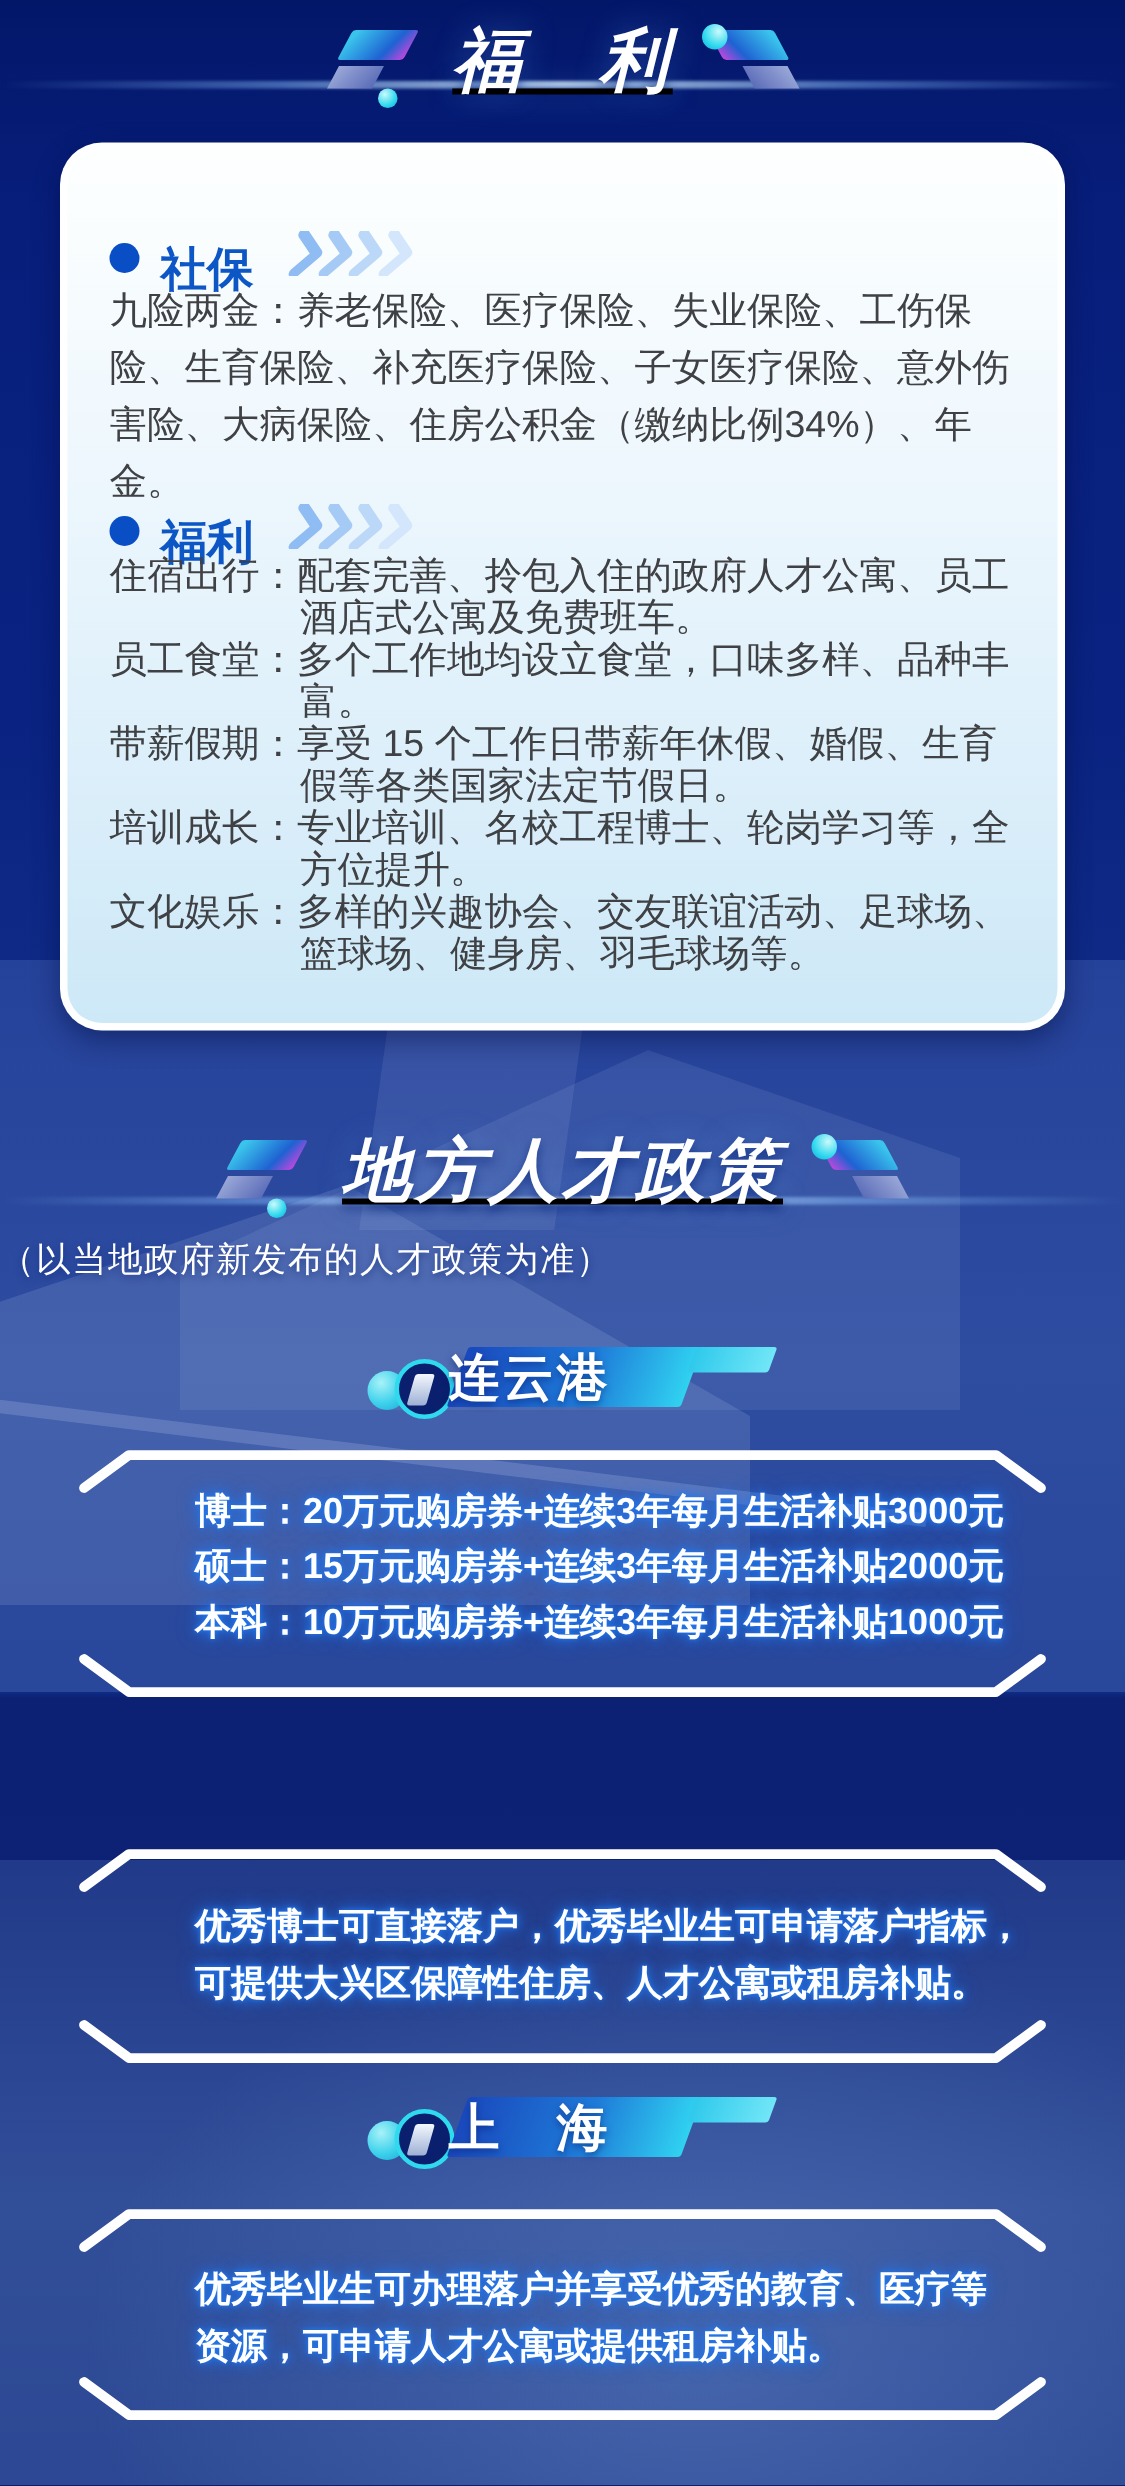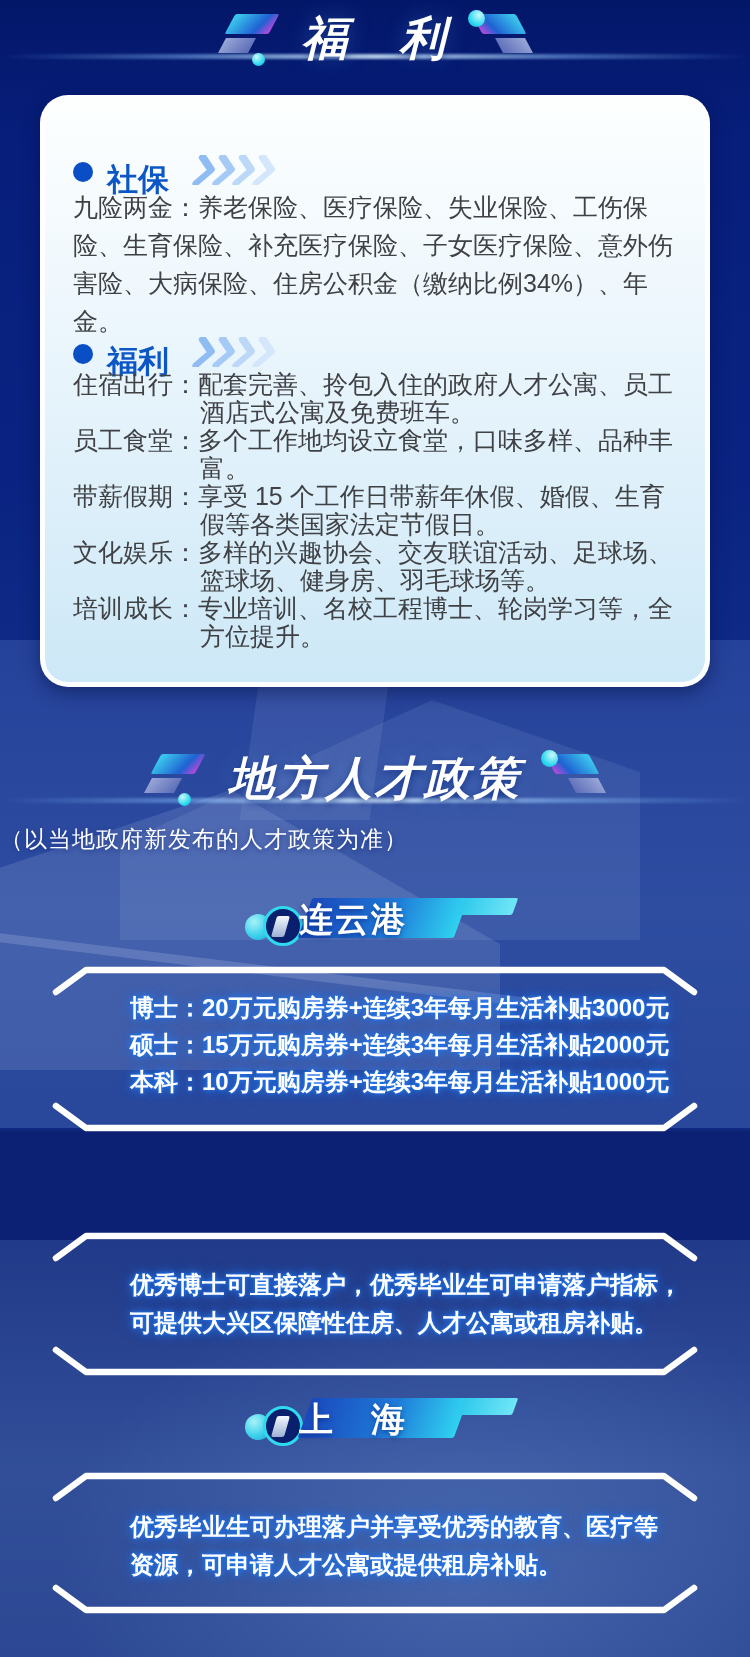--- a/index.html
+++ b/index.html
@@ -14,21 +14,21 @@
   .ps{position:absolute;background:rgba(205,220,245,.14);}
   .ps1{left:-60px;top:150px;width:560px;height:280px;clip-path:polygon(0 35%,52% 0,100% 55%,100% 100%,0 100%);}
   .ps2{left:250px;top:30px;width:130px;height:150px;transform:skewX(-8deg);background:rgba(205,220,245,.10);}
   .ps3{left:-20px;top:330px;width:640px;height:9px;transform:rotate(7deg);background:rgba(220,235,255,.18);}
   .ps4{left:120px;top:60px;width:520px;height:240px;clip-path:polygon(0 60%,60% 0,100% 30%,100% 100%,0 100%);background:rgba(200,216,242,.10);}
   .glow-br{position:absolute;left:0;top:0;width:750px;height:417px;
     background:radial-gradient(ellipse at 62% 78%,rgba(150,195,250,.22),rgba(150,195,250,0) 62%);}
   .streak{position:absolute;left:0;width:750px;height:5px;filter:blur(1px);
     background:linear-gradient(90deg,rgba(255,255,255,0) 0%,rgba(140,195,255,.45) 25%,rgba(215,240,255,.8) 50%,rgba(140,195,255,.45) 75%,rgba(255,255,255,0) 100%);}
   
-  .title-row{position:absolute;left:0;width:750px;display:flex;justify-content:center;align-items:flex-start;gap:16px;}
+  .title-row{position:absolute;left:0;width:750px;display:flex;justify-content:center;align-items:flex-end;gap:16px;text-decoration:underline;}
   .title-text{font-size:46px;font-weight:bold;font-style:italic;color:#fff;letter-spacing:3px;
     text-shadow:0 3px 8px rgba(0,25,110,.65),0 0 20px rgba(110,180,255,.35);}
   .deco{position:relative;width:64px;height:58px;display:inline-block;}
   .d-p1{position:absolute;left:8px;top:6px;width:44px;height:20px;transform:skewX(-28deg);border-radius:2px;
     background:linear-gradient(115deg,#3ac4ec 8%,#1e62d2 68%,#c247de 100%);}
   .d-p2{position:absolute;left:0px;top:30px;width:30px;height:15px;transform:skewX(-28deg);
     background:linear-gradient(115deg,#9aa8d8,#5b6cb8);}
   .d-dot{position:absolute;left:30px;bottom:0;width:13px;height:13px;border-radius:50%;
     background:radial-gradient(circle at 35% 30%,#caf9fb,#2fd9ee 60%,#12a8d8);}
   .deco-right{transform:scaleX(-1);}
@@ -131,22 +131,22 @@
             <path d="M44,2 L56,15 L44,28" stroke="#bcd8f8"></path>
             <path d="M64,2 L76,15 L64,28" stroke="#d3e6fb"></path>
           </g>
         </svg>
       </span>
     </div>
     <div class="f-list" style="top:270px;">
       <p class="f-item"><span>住宿出行：</span><span>配套完善、拎包入住的政府人才公寓、员工酒店式公寓及免费班车。</span></p>
       <p class="f-item"><span>员工食堂：</span><span>多个工作地均设立食堂，口味多样、品种丰富。</span></p>
       <p class="f-item"><span>带薪假期：</span><span>享受 15 个工作日带薪年休假、婚假、生育假等各类国家法定节假日。</span></p>
+      <p class="f-item"><span>培训成长：</span><span>专业培训、名校工程博士、轮岗学习等，全方位提升。</span></p>
       <p class="f-item"><span>文化娱乐：</span><span>多样的兴趣协会、交友联谊活动、足球场、篮球场、健身房、羽毛球场等。</span></p>
-      <p class="f-item"><span>培训成长：</span><span>专业培训、名校工程博士、轮岗学习等，全方位提升。</span></p>
     </div>
   </div>
 
   <div class="title-row" style="top:748px;height:64px;">
     <span class="deco deco-left">
       <i class="d-p1"></i>
         <i class="d-p2"></i>
         <i class="d-dot"></i>
     </span>
     <span class="title-text">地方人才政策</span>

